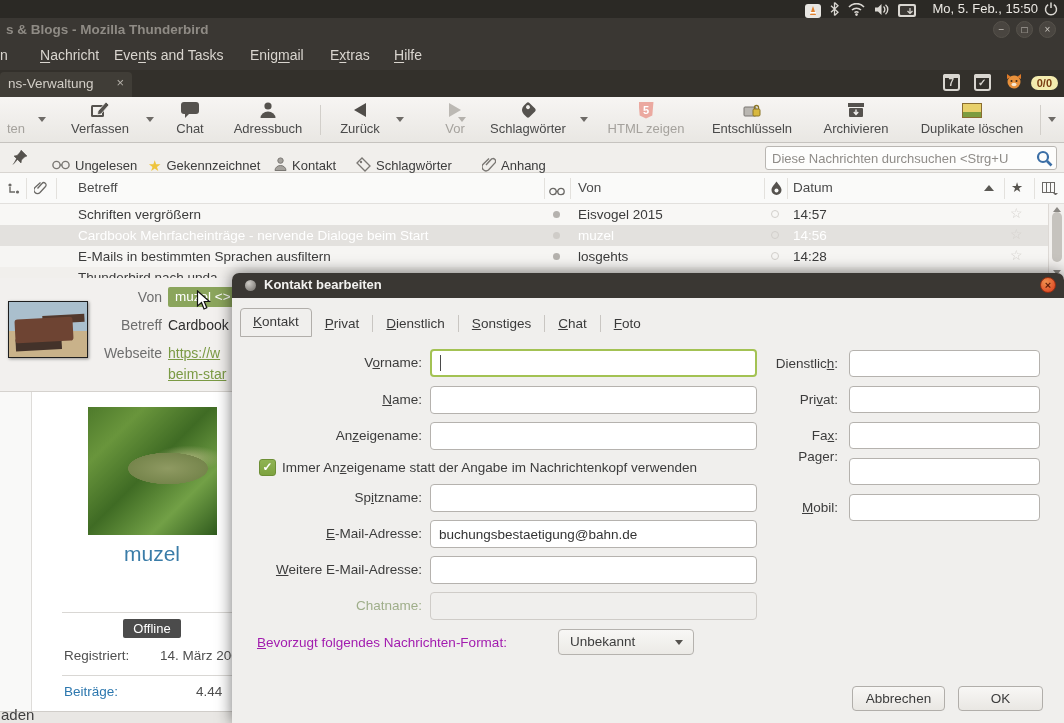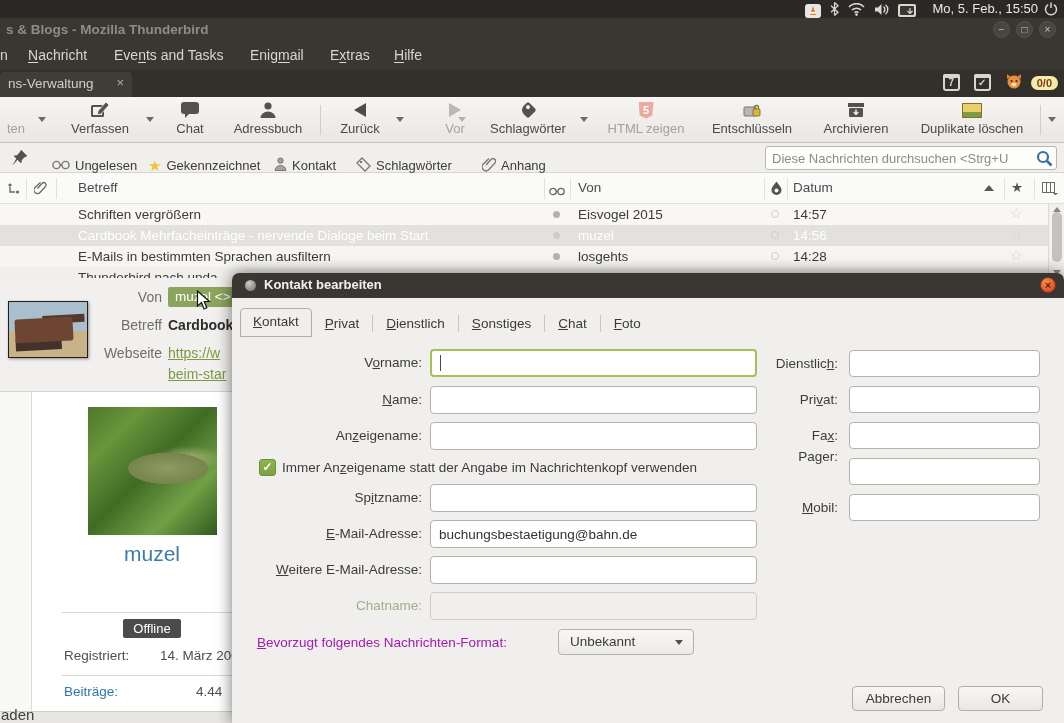--- a/index.html
+++ b/index.html
@@ -188,21 +188,21 @@
     <div class="abs wintitle">s &amp; Blogs - Mozilla Thunderbird</div>
     <div class="abs winbtns">
       <div class="wbtn">−</div>
       <div class="wbtn">□</div>
       <div class="wbtn">×</div>
     </div>
   </div>
 
   <div class="abs menubar">
     <span class="abs mitem" style="left:0">n</span>
-    <span class="abs mitem" style="left:28px"><u>N</u>achricht</span>
+    <span class="abs mitem" style="left:40px"><u>N</u>achricht</span>
     <span class="abs mitem" style="left:114px">Eve<u>n</u>ts and Tasks</span>
     <span class="abs mitem" style="left:250px">Enig<u>m</u>ail</span>
     <span class="abs mitem" style="left:330px">E<u>x</u>tras</span>
     <span class="abs mitem" style="left:394px"><u>H</u>ilfe</span>
   </div>
 
   <div class="abs tabbar">
     <div class="abs tab">
       <span class="tlabel">ns-Verwaltung</span>
       <span class="tabx">×</span>
@@ -459,21 +459,21 @@
   <div class="abs phead">
     <div class="photo-train"></div>
     <span class="plabel" style="top:11px">Von</span>
     <span class="vonbadge">muzel &lt;&gt;</span>
     <span class="cursor">
       <svg width="15" height="21" viewBox="0 0 15 21">
           <path d="M1.5 1 L1.5 16 L5.5 12.5 L8 19 L10.8 17.8 L8.2 11.5 L13.5 11.5 Z" fill="#fff" stroke="#111" stroke-width="1.2"></path>
         </svg>
     </span>
     <span class="plabel" style="top:39px">Betreff</span>
-    <span class="pval" style="top:39px;font-weight:bold;color:#2e2e2e">Cardbook</span>
+    <span class="pval" style="top:39px;font-weight:normal;color:#2e2e2e">Cardbook</span>
     <span class="plabel" style="top:67px">Webseite</span>
     <span class="pval plink" style="top:67px">https://w</span>
     <span class="pval plink" style="top:88px">beim-star</span>
   </div>
 
   <div class="abs mbody">
     <div class="rail"></div>
     <div class="photo-croc"></div>
     <div class="cname">muzel</div>
     <div class="cdiv" style="top:220px"></div>

